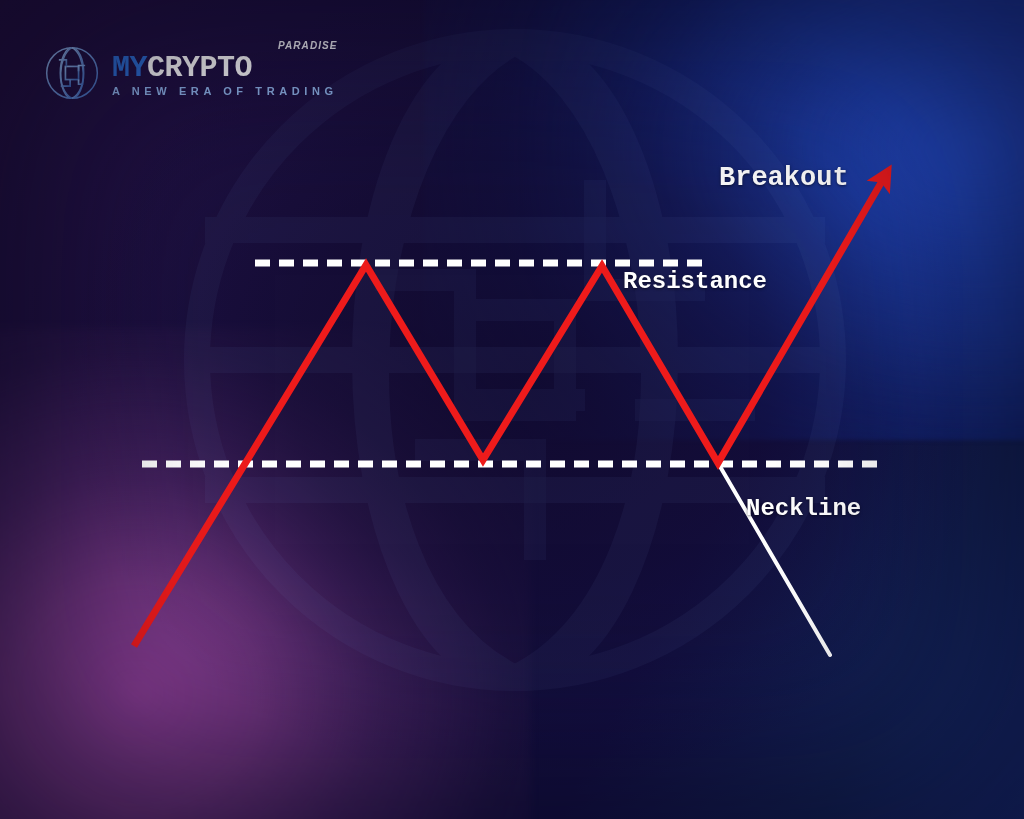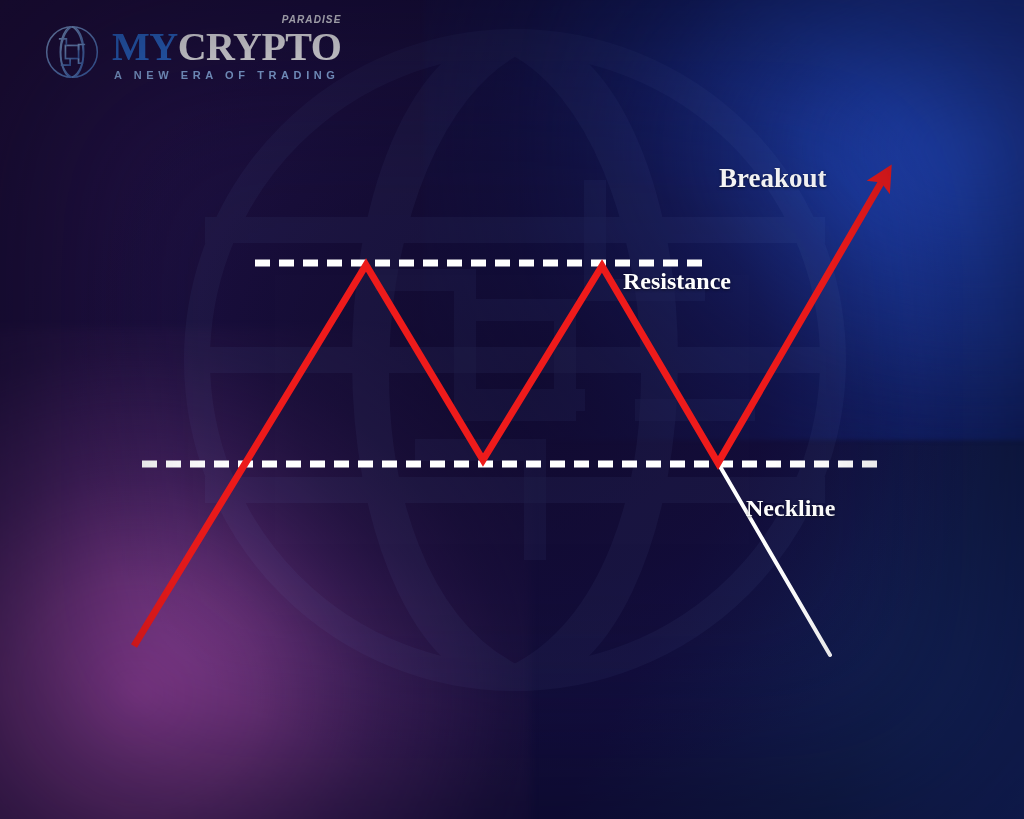--- a/index.html
+++ b/index.html
@@ -58,32 +58,32 @@
 
   .vignette {
     position: absolute; inset: 0;
     box-shadow: inset 0 0 180px 60px rgba(8,4,24,0.55);
     pointer-events: none;
   }
 
   
   .logo {
     position: absolute;
-    left: 42px; top: 22px;
+    left: 42px; top: 43px;
     display: flex;
     align-items: center;
     gap: 10px;
   }
   .logo-globe { width: 60px; height: 60px; flex: none; }
   .logo-globe svg { display: block; width: 100%; height: 100%; }
   .logo-text { position: relative; padding-top: 4px; }
   .logo-wordmark {
-    font-family: Liberation Serif, serif;
-    font-weight: bold;
-    font-size: 40px;
+    font-family: Liberation Mono, monospace;
+    font-weight: bold;
+    font-size: 30px;
     letter-spacing: -0.5px;
     line-height: 1;
     white-space: nowrap;
   }
   .logo-my { color: #2d6fd4; }
   .logo-crypto { color: #ffffff; }
   .logo-paradise {
     position: absolute;
     right: 0; top: -9px;
     font-family: "Liberation Sans", sans-serif;
@@ -109,21 +109,21 @@
   .chart-svg {
     position: absolute;
     inset: 0;
     width: 1024px; height: 819px;
   }
 
   
   .lbl {
     position: absolute;
     color: #ffffff;
-    font-family: Liberation Serif, serif;
+    font-family: Liberation Mono, monospace;
     font-weight: bold;
     white-space: nowrap;
     text-shadow: 0 1px 3px rgba(0,0,0,0.55);
   }
   #label-breakout   { left: 719px; top: 163px; font-size: 27px; }
   #label-resistance { left: 623px; top: 268px; font-size: 24px; }
   #label-neckline   { left: 746px; top: 477px; font-size: 24px; }
   #label-pattern    { left: 366px; top: 582px; font-size: 25px; }
 </style>
 </head>

